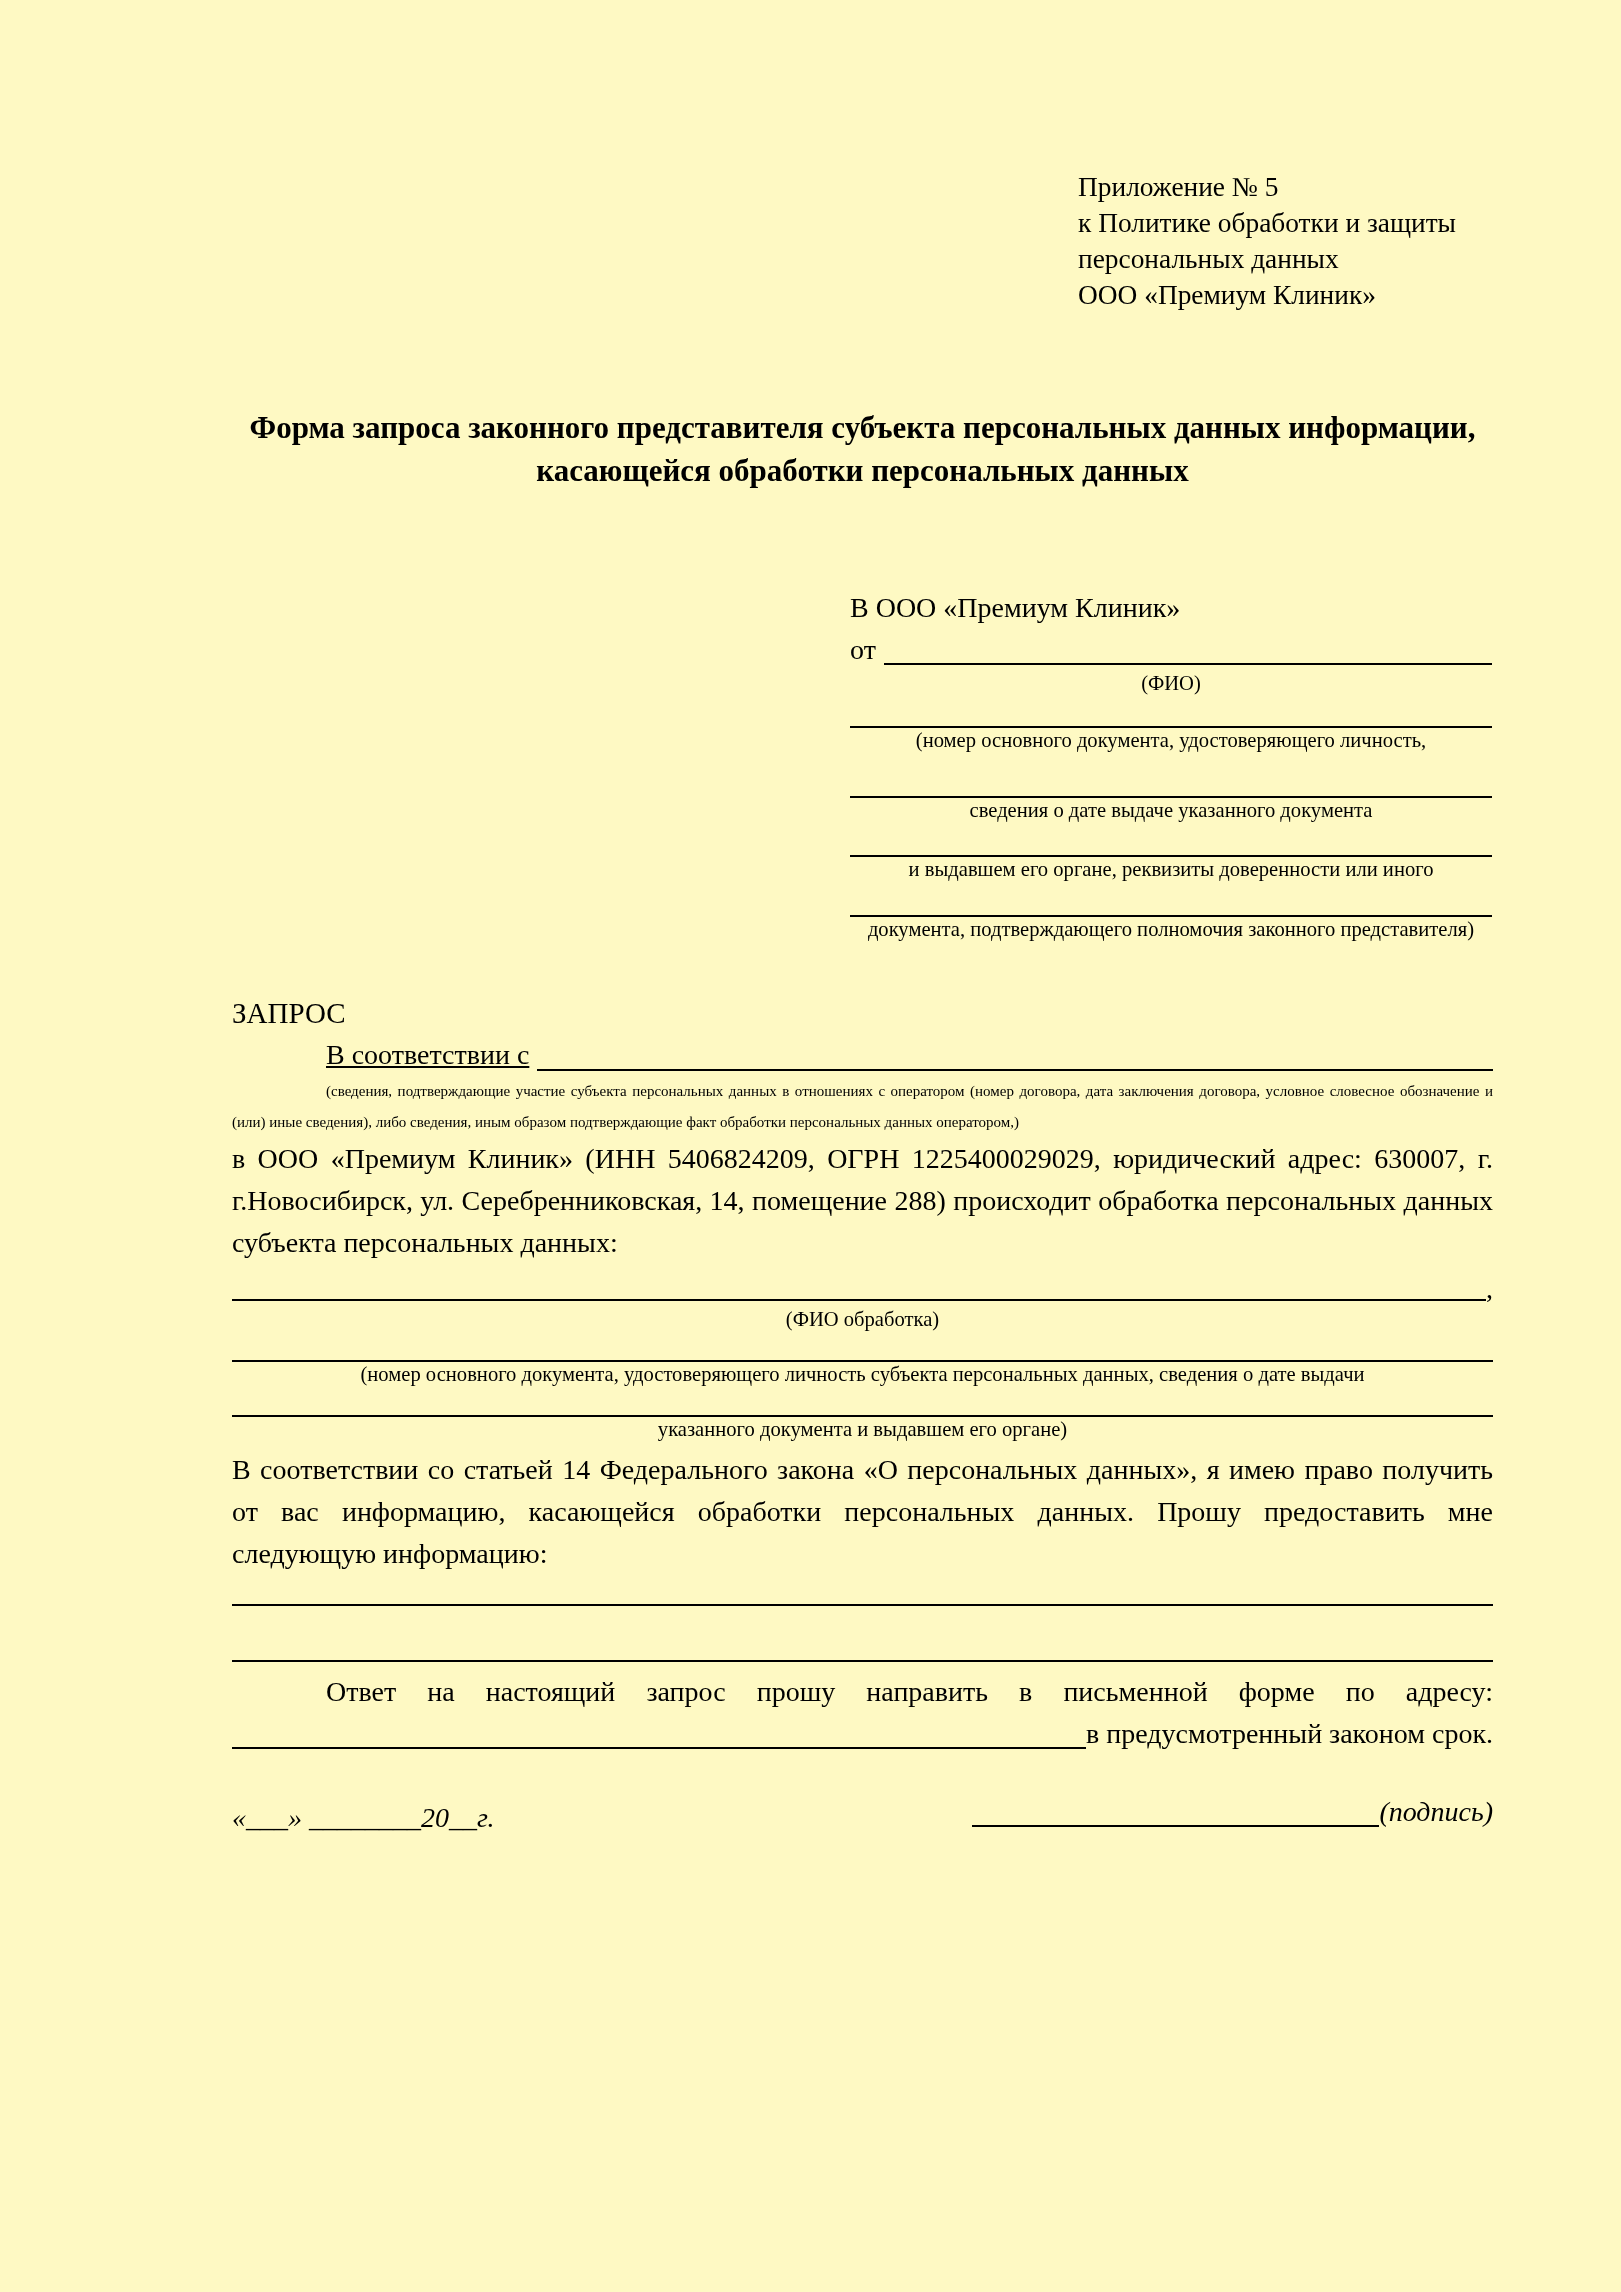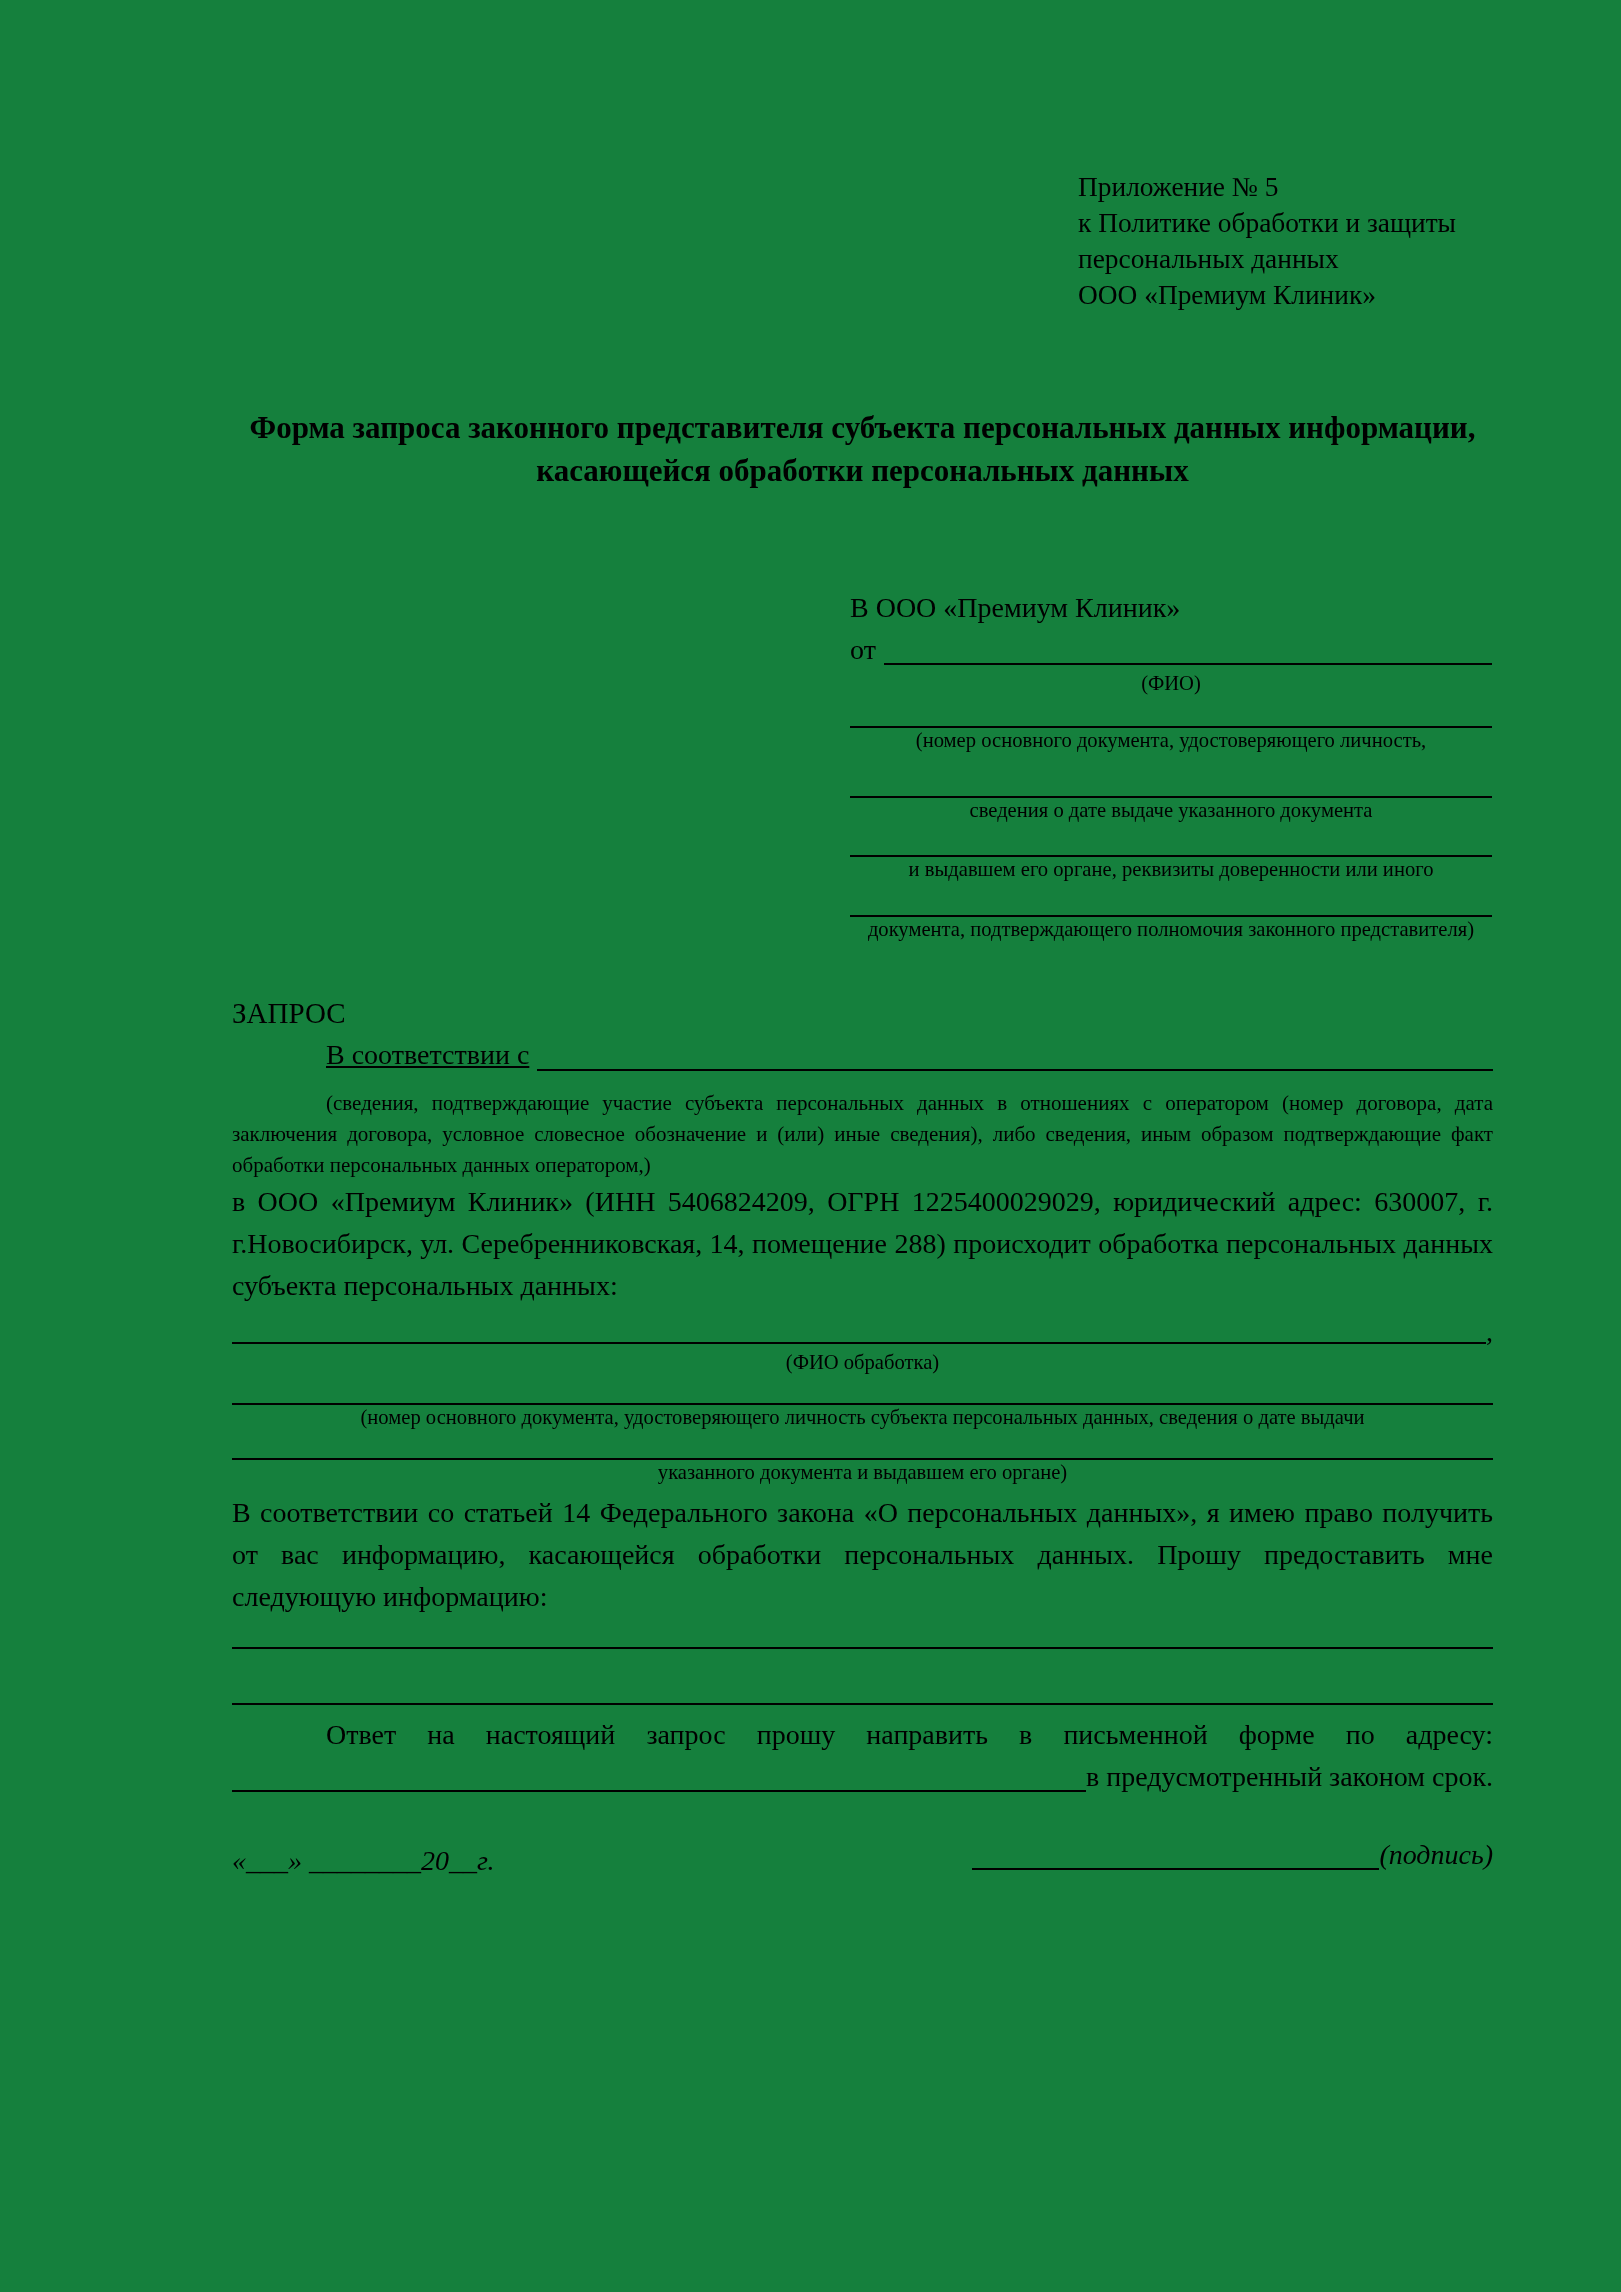--- a/index.html
+++ b/index.html
@@ -1,21 +1,21 @@
 <!DOCTYPE html>
 <html><head>
 <meta charset="utf-8">
 <style>
   * { margin: 0; padding: 0; box-sizing: border-box; }
   html, body { background: #ffffff; }
   .page {
     position: relative;
     width: 1621px;
     height: 2293px;
-    background: #15803d;
+    background: #fef9c3;
     color: #000000;
     font-family: "Liberation Serif", "DejaVu Serif", serif;
     font-size: 28px;
     line-height: 42px;
     padding: 169px 128px 0 232px;
     overflow: hidden;
   }
   
   .appendix { margin-left: 846px; width: 421px; font-size: 27.4px; line-height: 36px; }
   
@@ -35,25 +35,24 @@
   .a-rule { border-bottom: 2.9px solid #000; }
   .a-rule.g1 { margin-top: 5.9px;  height: 25.5px; }
   .a-rule.g2 { margin-top: 17.6px; height: 27.4px; }
   .a-rule.g3 { margin-top: 7.8px;  height: 25.5px; }
   .a-rule.g4 { margin-top: 9.8px; height: 24.5px; }
   
   .zapros { margin-top: 51px; font-size: 29px; line-height: 41px; text-align: left; }
   .intro-line { display: flex; align-items: stretch; text-decoration: underline; }
   .intro-line .label { white-space: nowrap; padding-left: 94px; }
   .note {
-    font-size: 21px;
+    font-size: 15px;
     line-height: 31px;
     text-align: justify;
     text-indent: 94px;
-    margin-top: 12px;
   }
   .para { text-align: justify; }
   .comma-line { display: flex; align-items: stretch; margin-top: 3.9px; height: 39px; }
   .comma-line .fill { margin-left: 0; }
   .comma-line .comma { white-space: nowrap; }
   .rule { border-bottom: 2.9px solid #000; }
   .rule.r1 { margin-top: 27.4px; }
   .rule.r2 { margin-top: 27.4px; }
   .rule.b1 { margin-top: 29px; }
   .rule.b2 { margin-top: 54px; }

